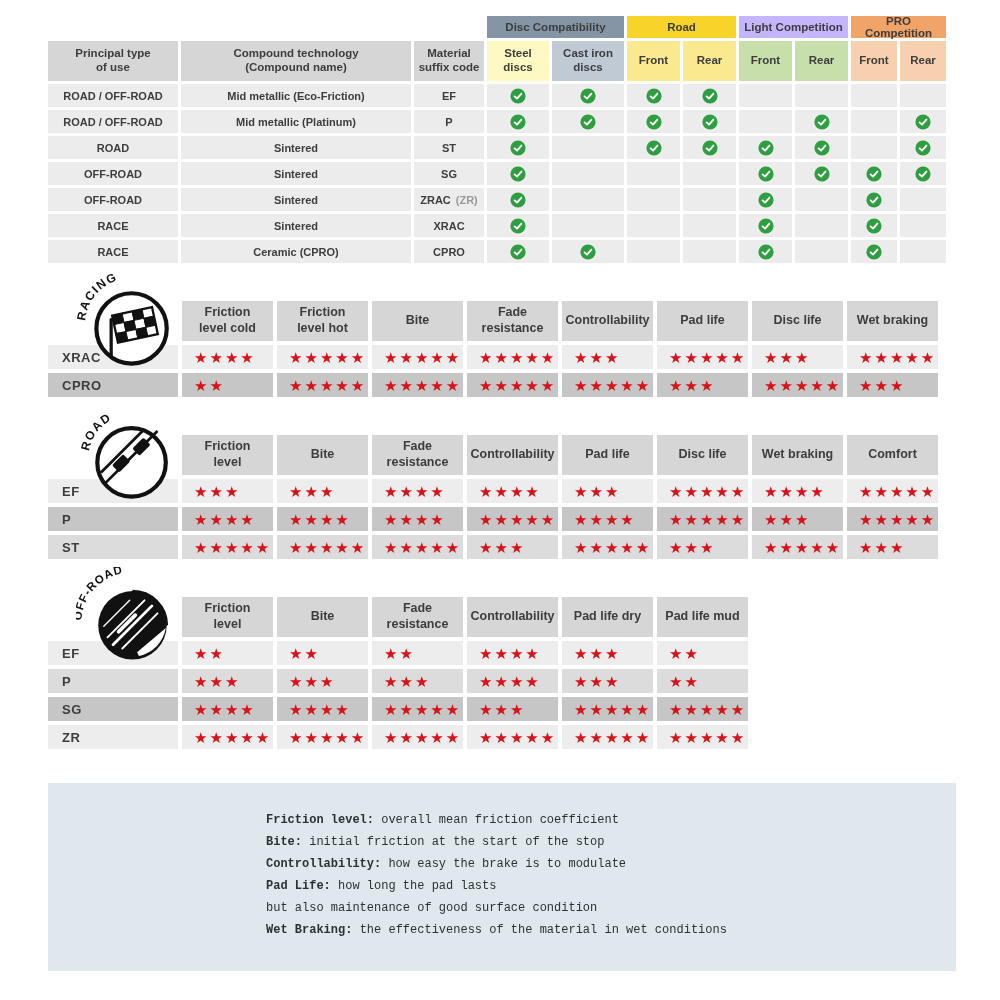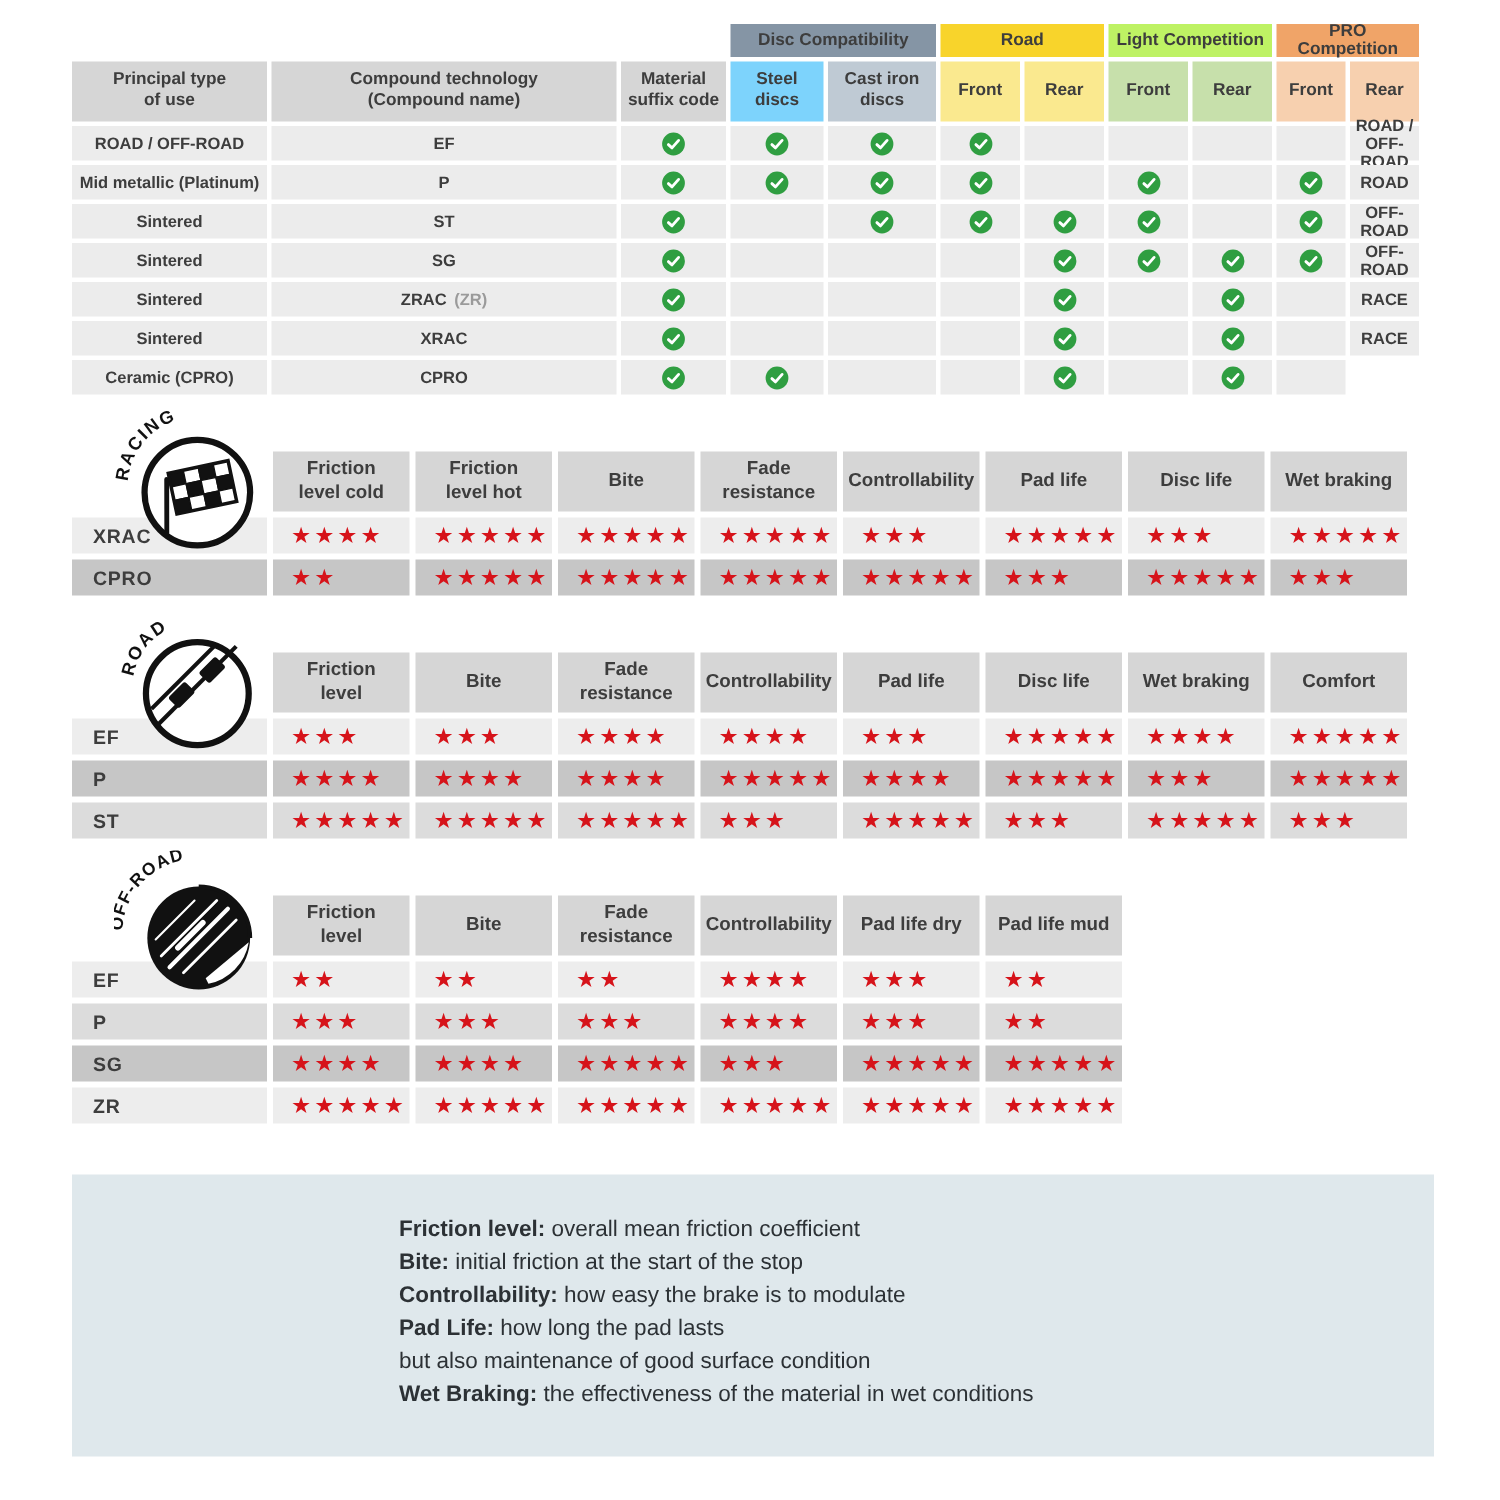--- a/index.html
+++ b/index.html
@@ -25,53 +25,54 @@
   .rg-head{height:40px;background:#d6d6d6;justify-content:center;text-align:center;font-size:12.5px;font-weight:700;white-space:pre-line;line-height:1.25;}
   .rg-label{height:24px;padding-left:14px;font-size:13px;font-weight:700;letter-spacing:.5px;}
   .rg-stars{height:24px;padding-left:12px;font-size:15px;letter-spacing:2px;line-height:1;}
   .shade-light{background:#ededed;}
   .shade-medium{background:#dcdcdc;}
   .shade-dark{background:#c6c6c6;}
 
   
   .legend-panel{margin-top:34px;background:#dfe8ec;padding:26px 30px 30px 218px;box-sizing:border-box;width:908px;}
   .legend-title{margin:0 0 10px 0;font-size:13px;font-weight:700;letter-spacing:.5px;}
-  .legend-line{font-size:15px;color:#2c3135;line-height:22px;font-family:Liberation Sans, sans-serif;}
+  .legend-line{font-size:12px;color:#2c3135;line-height:22px;font-family:Liberation Mono, monospace;}
   .legend-term{font-weight:700;}
   svg text{font-family:"Liberation Sans",sans-serif;}
 </style>
 </head>
 <body>
 
 <div class="page">
 
   <section>
     <div class="compat-grid" id="compat-grid">
         <div class="cell spacer" style="grid-column: span 3;"></div>
         <div class="cell gcell" style="background: rgb(133, 149, 165);">Disc Compatibility</div>
         <div class="cell gcell" style="background: rgb(248, 212, 43);">Road</div>
-        <div class="cell gcell" style="background: #bef264;">Light Competition</div>
+        <div class="cell gcell" style="background: #c4b5fd;">Light Competition</div>
         <div class="cell gcell" style="background: rgb(240, 164, 104);">PRO Competition</div>
         <div class="cell hcell">Principal type
 of use</div>
         <div class="cell hcell">Compound technology
 (Compound name)</div>
         <div class="cell hcell">Material
 suffix code</div>
-        <div class="cell shcell" style="background: #7dd3fc;">Steel
+        <div class="cell shcell" style="background: #fef9c3;">Steel
 discs</div>
         <div class="cell shcell" style="background: rgb(191, 202, 212);">Cast iron
 discs</div>
         <div class="cell shcell" style="background: rgb(250, 233, 143);">Front</div>
         <div class="cell shcell" style="background: rgb(250, 233, 143);">Rear</div>
         <div class="cell shcell" style="background: rgb(199, 224, 171);">Front</div>
         <div class="cell shcell" style="background: rgb(199, 224, 171);">Rear</div>
         <div class="cell shcell" style="background: rgb(247, 208, 175);">Front</div>
         <div class="cell shcell" style="background: rgb(247, 208, 175);">Rear</div>
         <div class="cell dcell">ROAD / OFF-ROAD</div>
+        <div class="cell dcell">Mid metallic (Eco-Friction)</div>
         <div class="cell dcell">EF</div>
         <div class="cell dcell">
           <svg viewBox="0 0 16 16" class="chk">
             <circle cx="8" cy="8" r="7.6" fill="#2f9e41"></circle>
             <path d="M4.6 8.4 L7 10.6 L11.4 5.6" stroke="#fff" stroke-width="1.9" fill="none" stroke-linecap="round" stroke-linejoin="round"></path>
           </svg>
         </div>
         <div class="cell dcell">
           <svg viewBox="0 0 16 16" class="chk">
             <circle cx="8" cy="8" r="7.6" fill="#2f9e41"></circle>

